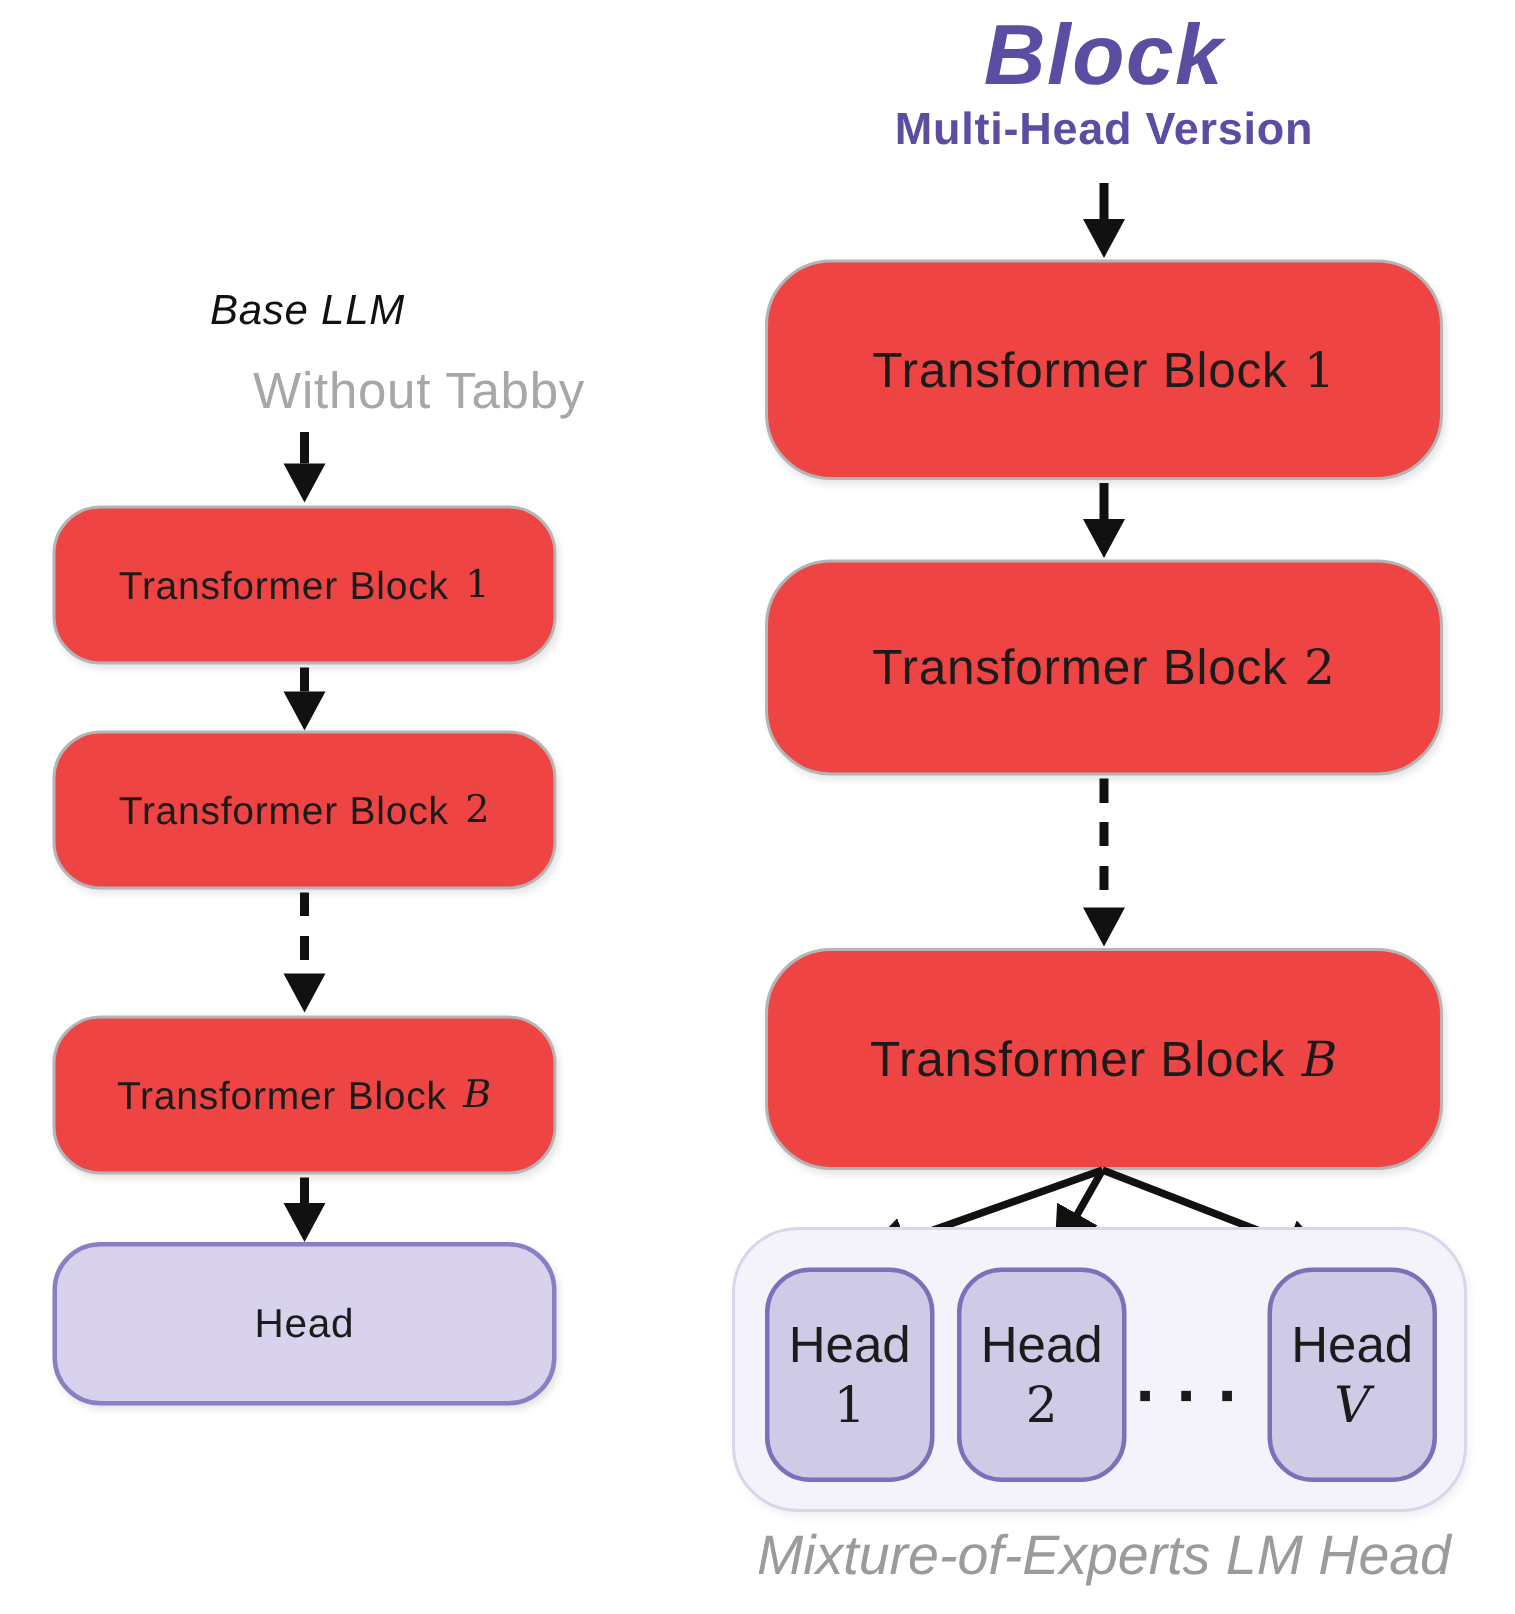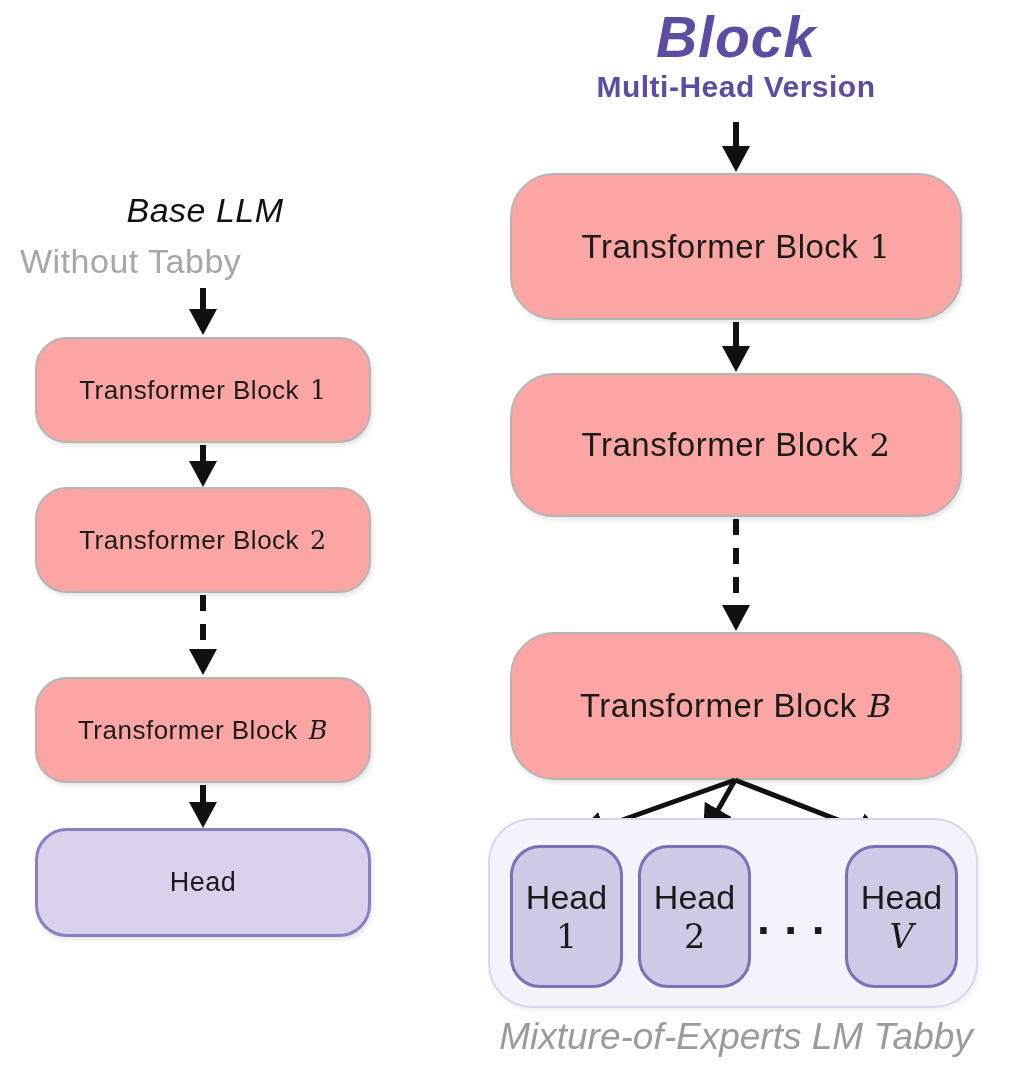--- a/index.html
+++ b/index.html
@@ -5,43 +5,43 @@
   html,body{margin:0;padding:0;background:#ffffff;}
   .canvas{
     position:relative;width:1010px;height:1076px;background:#ffffff;
     font-family:"Liberation Sans",sans-serif;color:#1b1b1b;overflow:hidden;
   }
   .abs{position:absolute;}
 
   
   .title-left{
     left:20px;top:191px;width:370px;text-align:center;
-    font-size:34px;font-style:italic;color:#111111;letter-spacing:.5px;
+    font-size:28px;font-style:italic;color:#111111;letter-spacing:.5px;
   }
   .subtitle-left{
-    left:20px;top:242px;width:370px;text-align:left;
+    left:20px;top:242px;width:370px;text-align:right;
     font-size:34px;color:#a7a7a7;letter-spacing:.5px;
   }
   .title-right{
     left:510px;top:4px;width:452px;text-align:center;
     font-size:57px;font-weight:700;font-style:italic;color:#5c4da3;letter-spacing:1px;
   }
   .subtitle-right{
     left:510px;top:70px;width:452px;text-align:center;
     font-size:30px;font-weight:700;color:#5c4da3;letter-spacing:.5px;
   }
   .caption{
     left:486px;top:1016px;width:500px;text-align:center;
     font-size:37px;font-style:italic;color:#9b9b9b;
   }
 
   
   .block{
     display:flex;align-items:center;justify-content:center;
-    background:#fca5a5;border:2.5px solid #b5b5b5;
+    background:#ef4444;border:2.5px solid #b5b5b5;
     box-shadow:2px 3px 5px rgba(0,0,0,0.10);
     box-sizing:border-box;
   }
   .block-left{left:35px;width:336px;height:106px;border-radius:32px;font-size:26px;letter-spacing:.5px;}
   .block-right{left:510px;width:452px;height:147px;border-radius:44px;font-size:33px;letter-spacing:.5px;}
   .bl1{top:337px;} .bl2{top:487px;} .blB{top:677px;}
   .br1{top:173px;} .br2{top:373px;height:144px;} .brB{top:632px;height:148px;}
 
   .idx{font-family:"DejaVu Serif",serif;margin-left:11px;font-size:.98em;}
   .idx-it{font-style:italic;}
@@ -195,15 +195,15 @@
     <span class="idx">2</span>
   </div>
 
   <div class="abs ellipsis">···</div>
 
   <div class="abs small-head shV">
     <span>Head</span>
     <span class="idx idx-it">V</span>
   </div>
 
-  <div class="abs caption">Mixture-of-Experts LM Tabby</div>
+  <div class="abs caption">Mixture-of-Experts LM Head</div>
 
 </div>
 
 </body></html>

